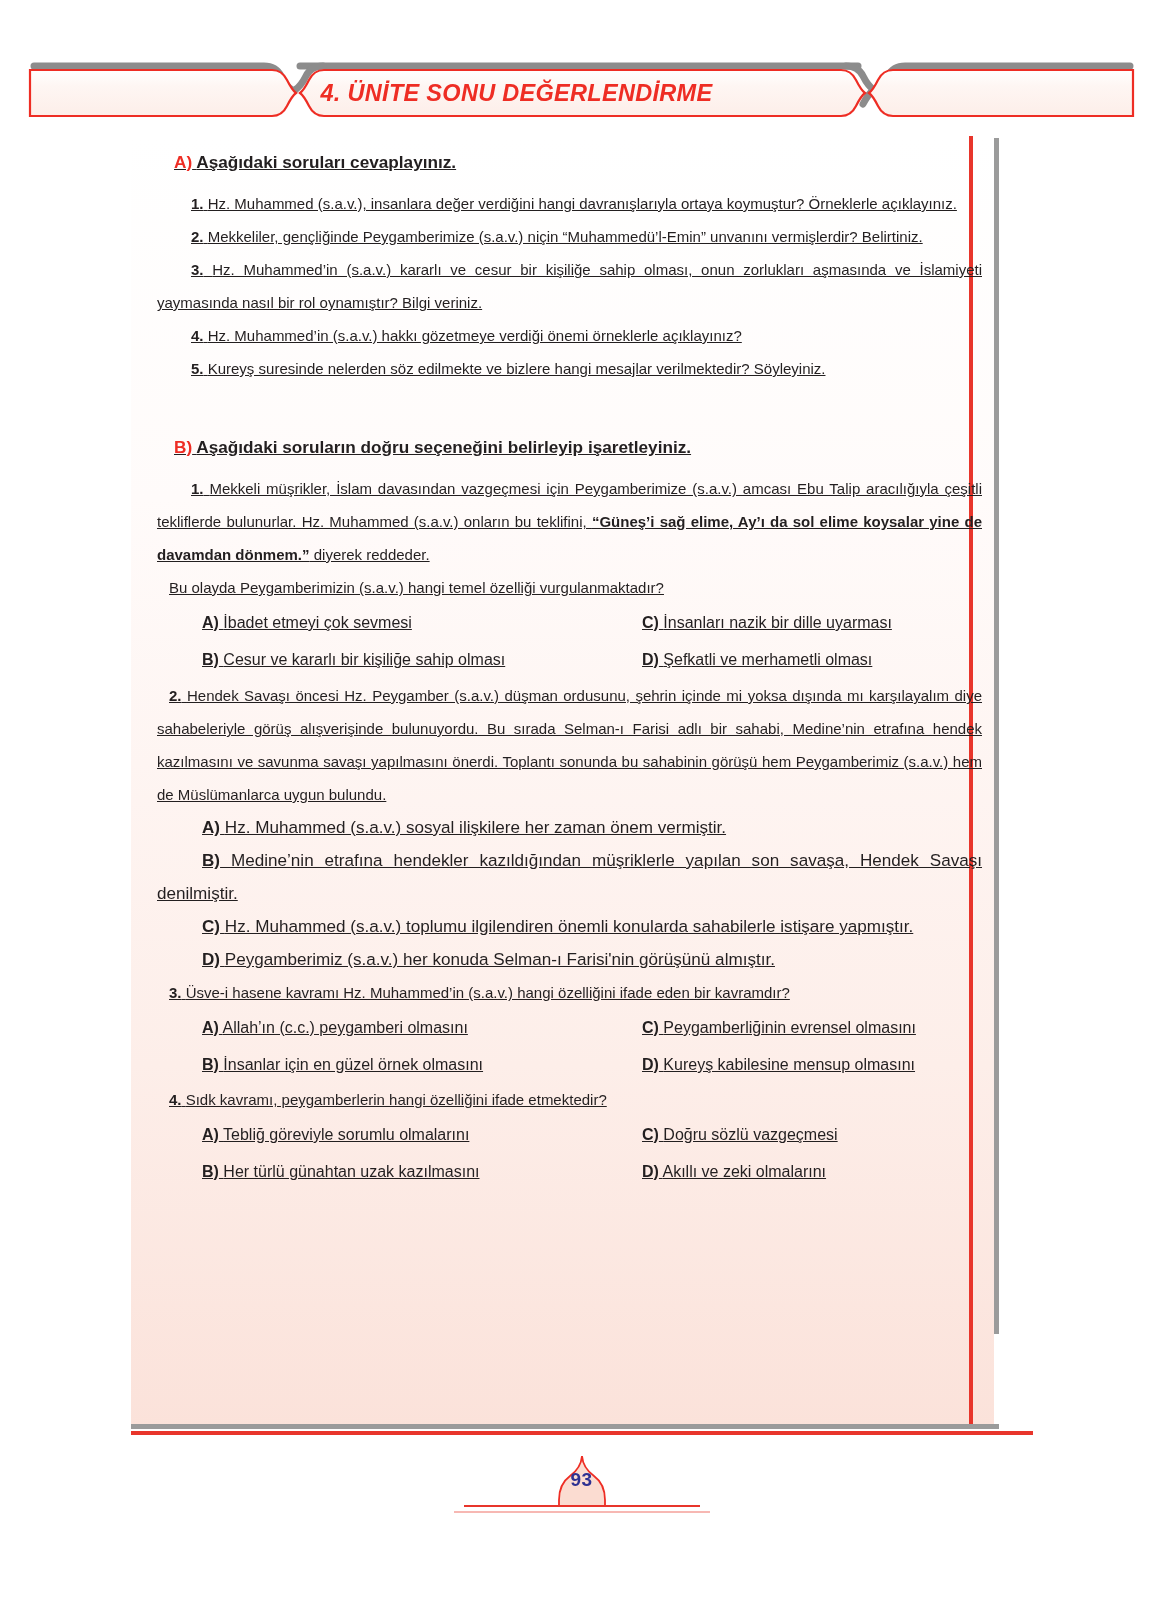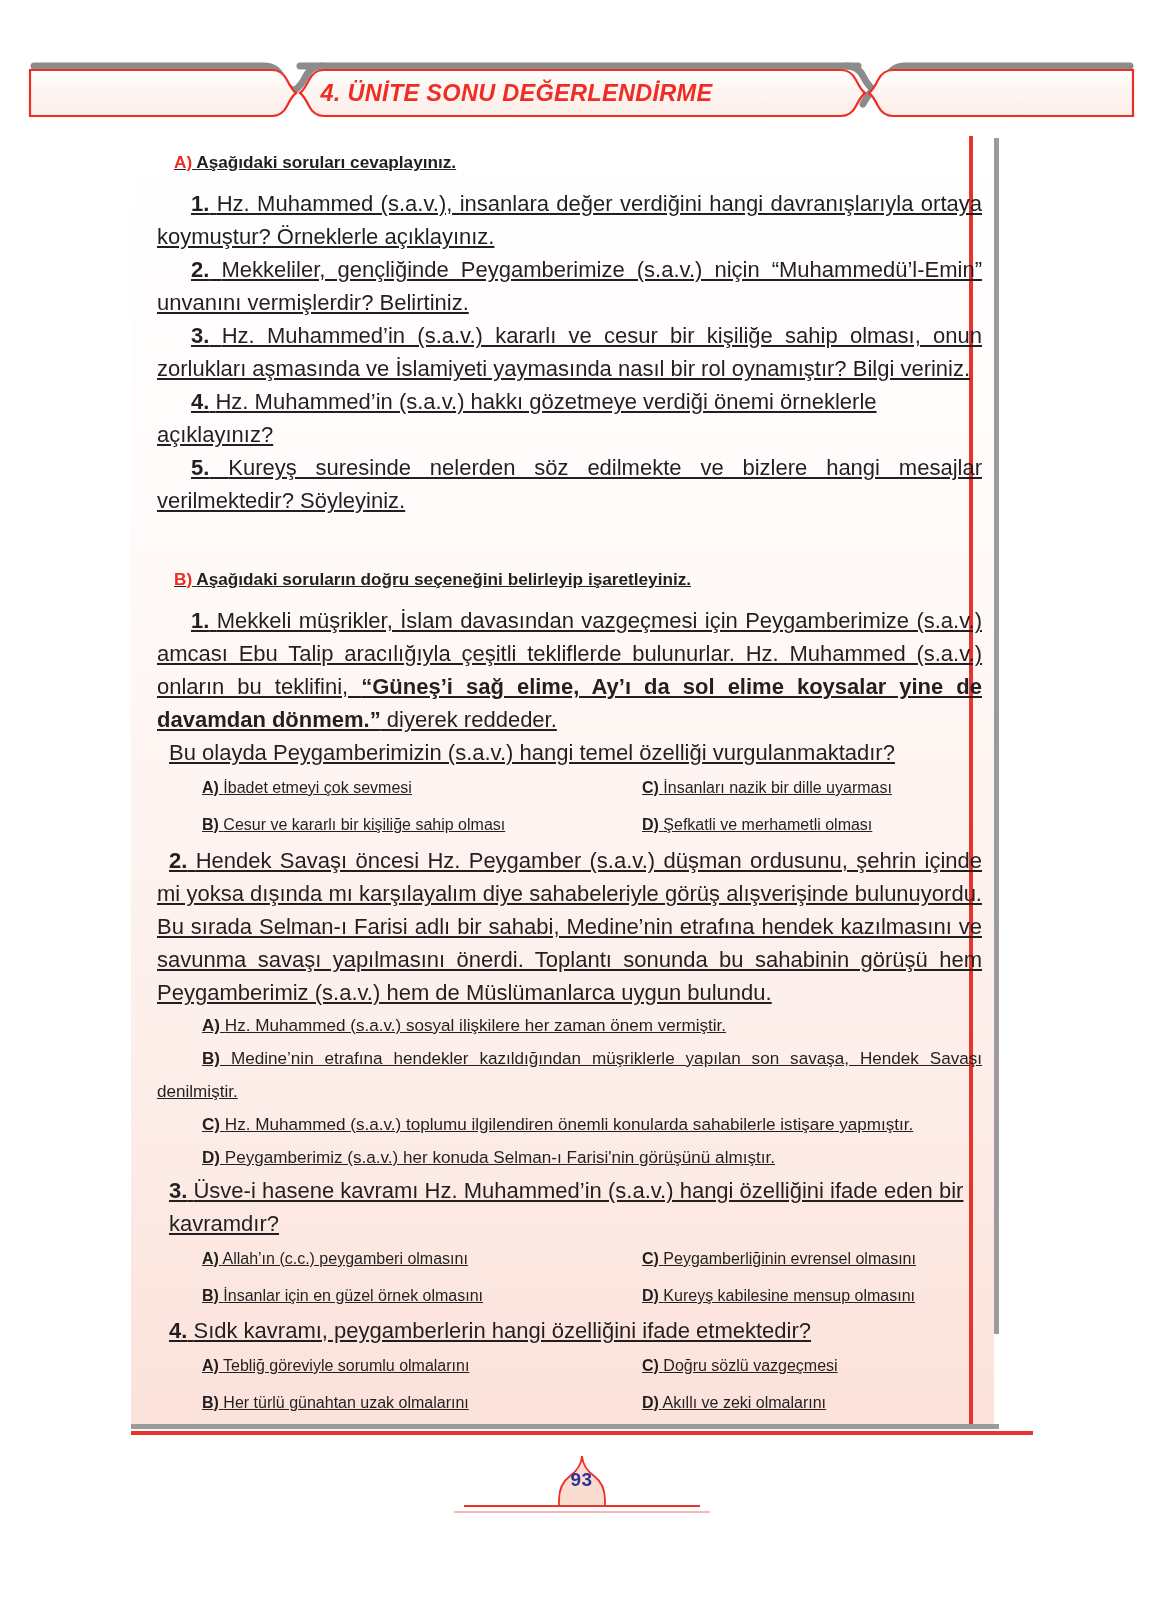--- a/index.html
+++ b/index.html
@@ -93,21 +93,21 @@
     text-decoration: underline;
   }
   .section-head {
     font-size: 17.2px;
     font-weight: bold;
     margin: 0 0 14px 17px;
   }
   .sec-letter { color: #ee2d24; font-weight: bold; }
 
   .para {
-    font-size: 22px;
+    font-size: 15px;
     line-height: 33px;
     margin: 0 0 0 0;
     text-align: justify;
     text-justify: inter-word;
   }
   .para.nojust { text-align: left; }
   .qnum { font-weight: bold; }
   .indent { text-indent: 34px; }
   .indent-sm { text-indent: 12px; }
   b.em { font-weight: bold; }
@@ -314,21 +314,21 @@
     <div class="opt">
       <span class="opt-letter">A)</span>
       <span>Tebliğ göreviyle sorumlu olmalarını</span>
     </div>
     <div class="opt">
       <span class="opt-letter">C)</span>
       <span>Doğru sözlü vazgeçmesi</span>
     </div>
     <div class="opt">
       <span class="opt-letter">B)</span>
-      <span>Her türlü günahtan uzak olmalarını</span>
+      <span>Her türlü günahtan uzak kazılmasını</span>
     </div>
     <div class="opt">
       <span class="opt-letter">D)</span>
       <span>Akıllı ve zeki olmalarını</span>
     </div>
   </div>
 
 </div>
 
 <div class="footer">

